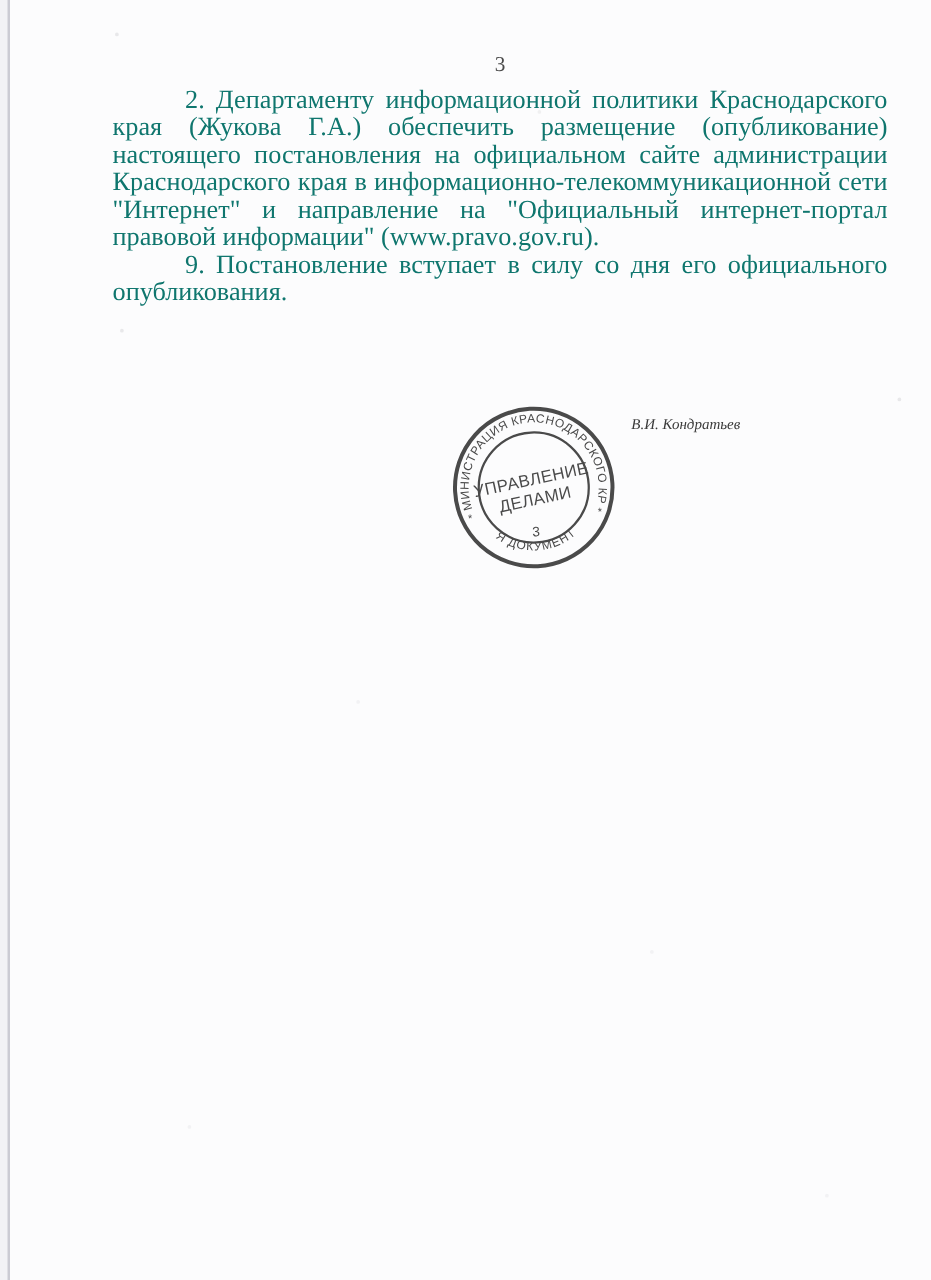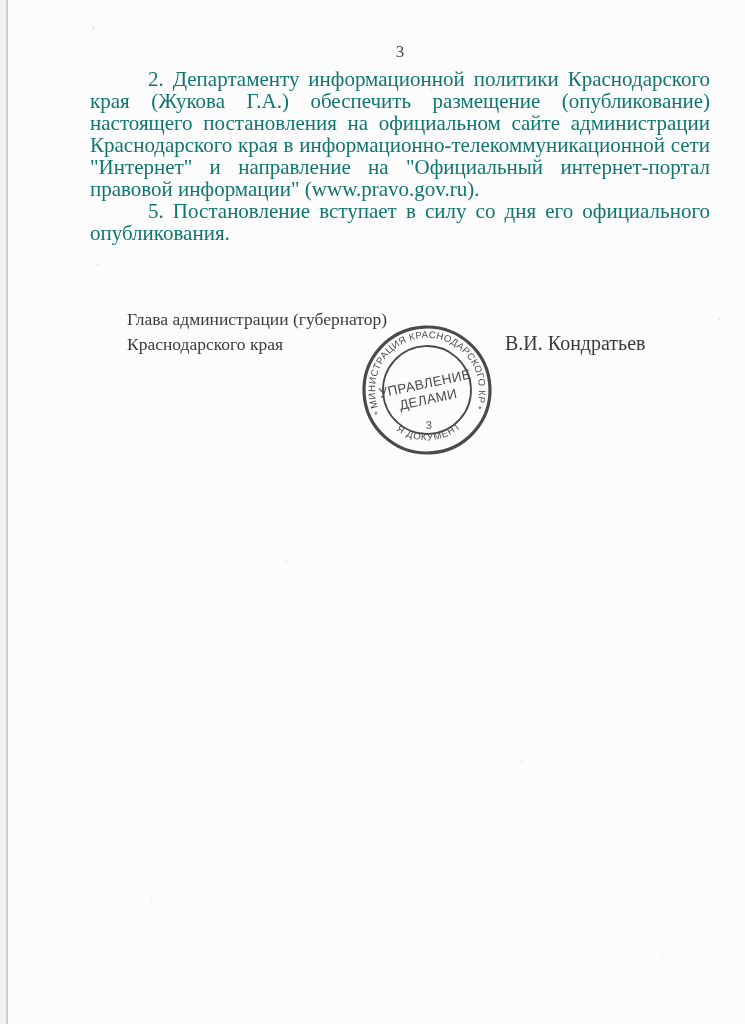--- a/index.html
+++ b/index.html
@@ -47,22 +47,23 @@
   .signature-left {
     position: absolute;
     left: 127px; top: 307px;
     font-size: 17.5px;
     line-height: 25px;
     color: #3a3a3a;
   }
   .signature-name {
     position: absolute;
     left: 505px; top: 332px;
-    font-size: 20px;
+    font-size: 12px;
     color: #3a3a3a;
+    font-style: italic;
   }
   .stamp {
     position: absolute;
     left: 342px; top: 305px;
     width: 170px; height: 170px;
     transform: rotate(-3deg);
     opacity: 0.92;
   }
   .stamp svg { width: 100%; height: 100%; }
   .stamp text, .stamp textPath {
@@ -80,27 +81,23 @@
 <body>
 
 <div class="page">
 
   <div class="scan-edge"></div>
 
   <div class="page-number">3</div>
 
   <div class="body-text">
     <p>2. Департаменту информационной политики Краснодарского края (Жукова Г.А.) обеспечить размещение (опубликование) настоящего постановления на официальном сайте администрации Краснодарского края в информационно-телекоммуникационной сети "Интернет" и направление на "Официальный интернет-портал правовой информации" (www.pravo.gov.ru).</p>
-    <p>5. Постановление вступает в силу со дня его официального опубликования.</p>
+    <p>9. Постановление вступает в силу со дня его официального опубликования.</p>
   </div>
 
-  <div class="signature-left">
-    <div>Глава администрации (губернатор)</div>
-    <div>Краснодарского края</div>
-  </div>
 
   <div class="signature-name">В.И. Кондратьев</div>
 
   <div class="stamp">
     <svg viewBox="0 0 170 170">
       <defs>
         <path id="topArc" d="M 34.8 98.5 A 52 52 0 1 1 135.2 98.5" fill="none"></path>
         <path id="bottomArc" d="M 50.9 122.3 A 51 51 0 0 0 119.1 122.3" fill="none"></path>
       </defs>
 

